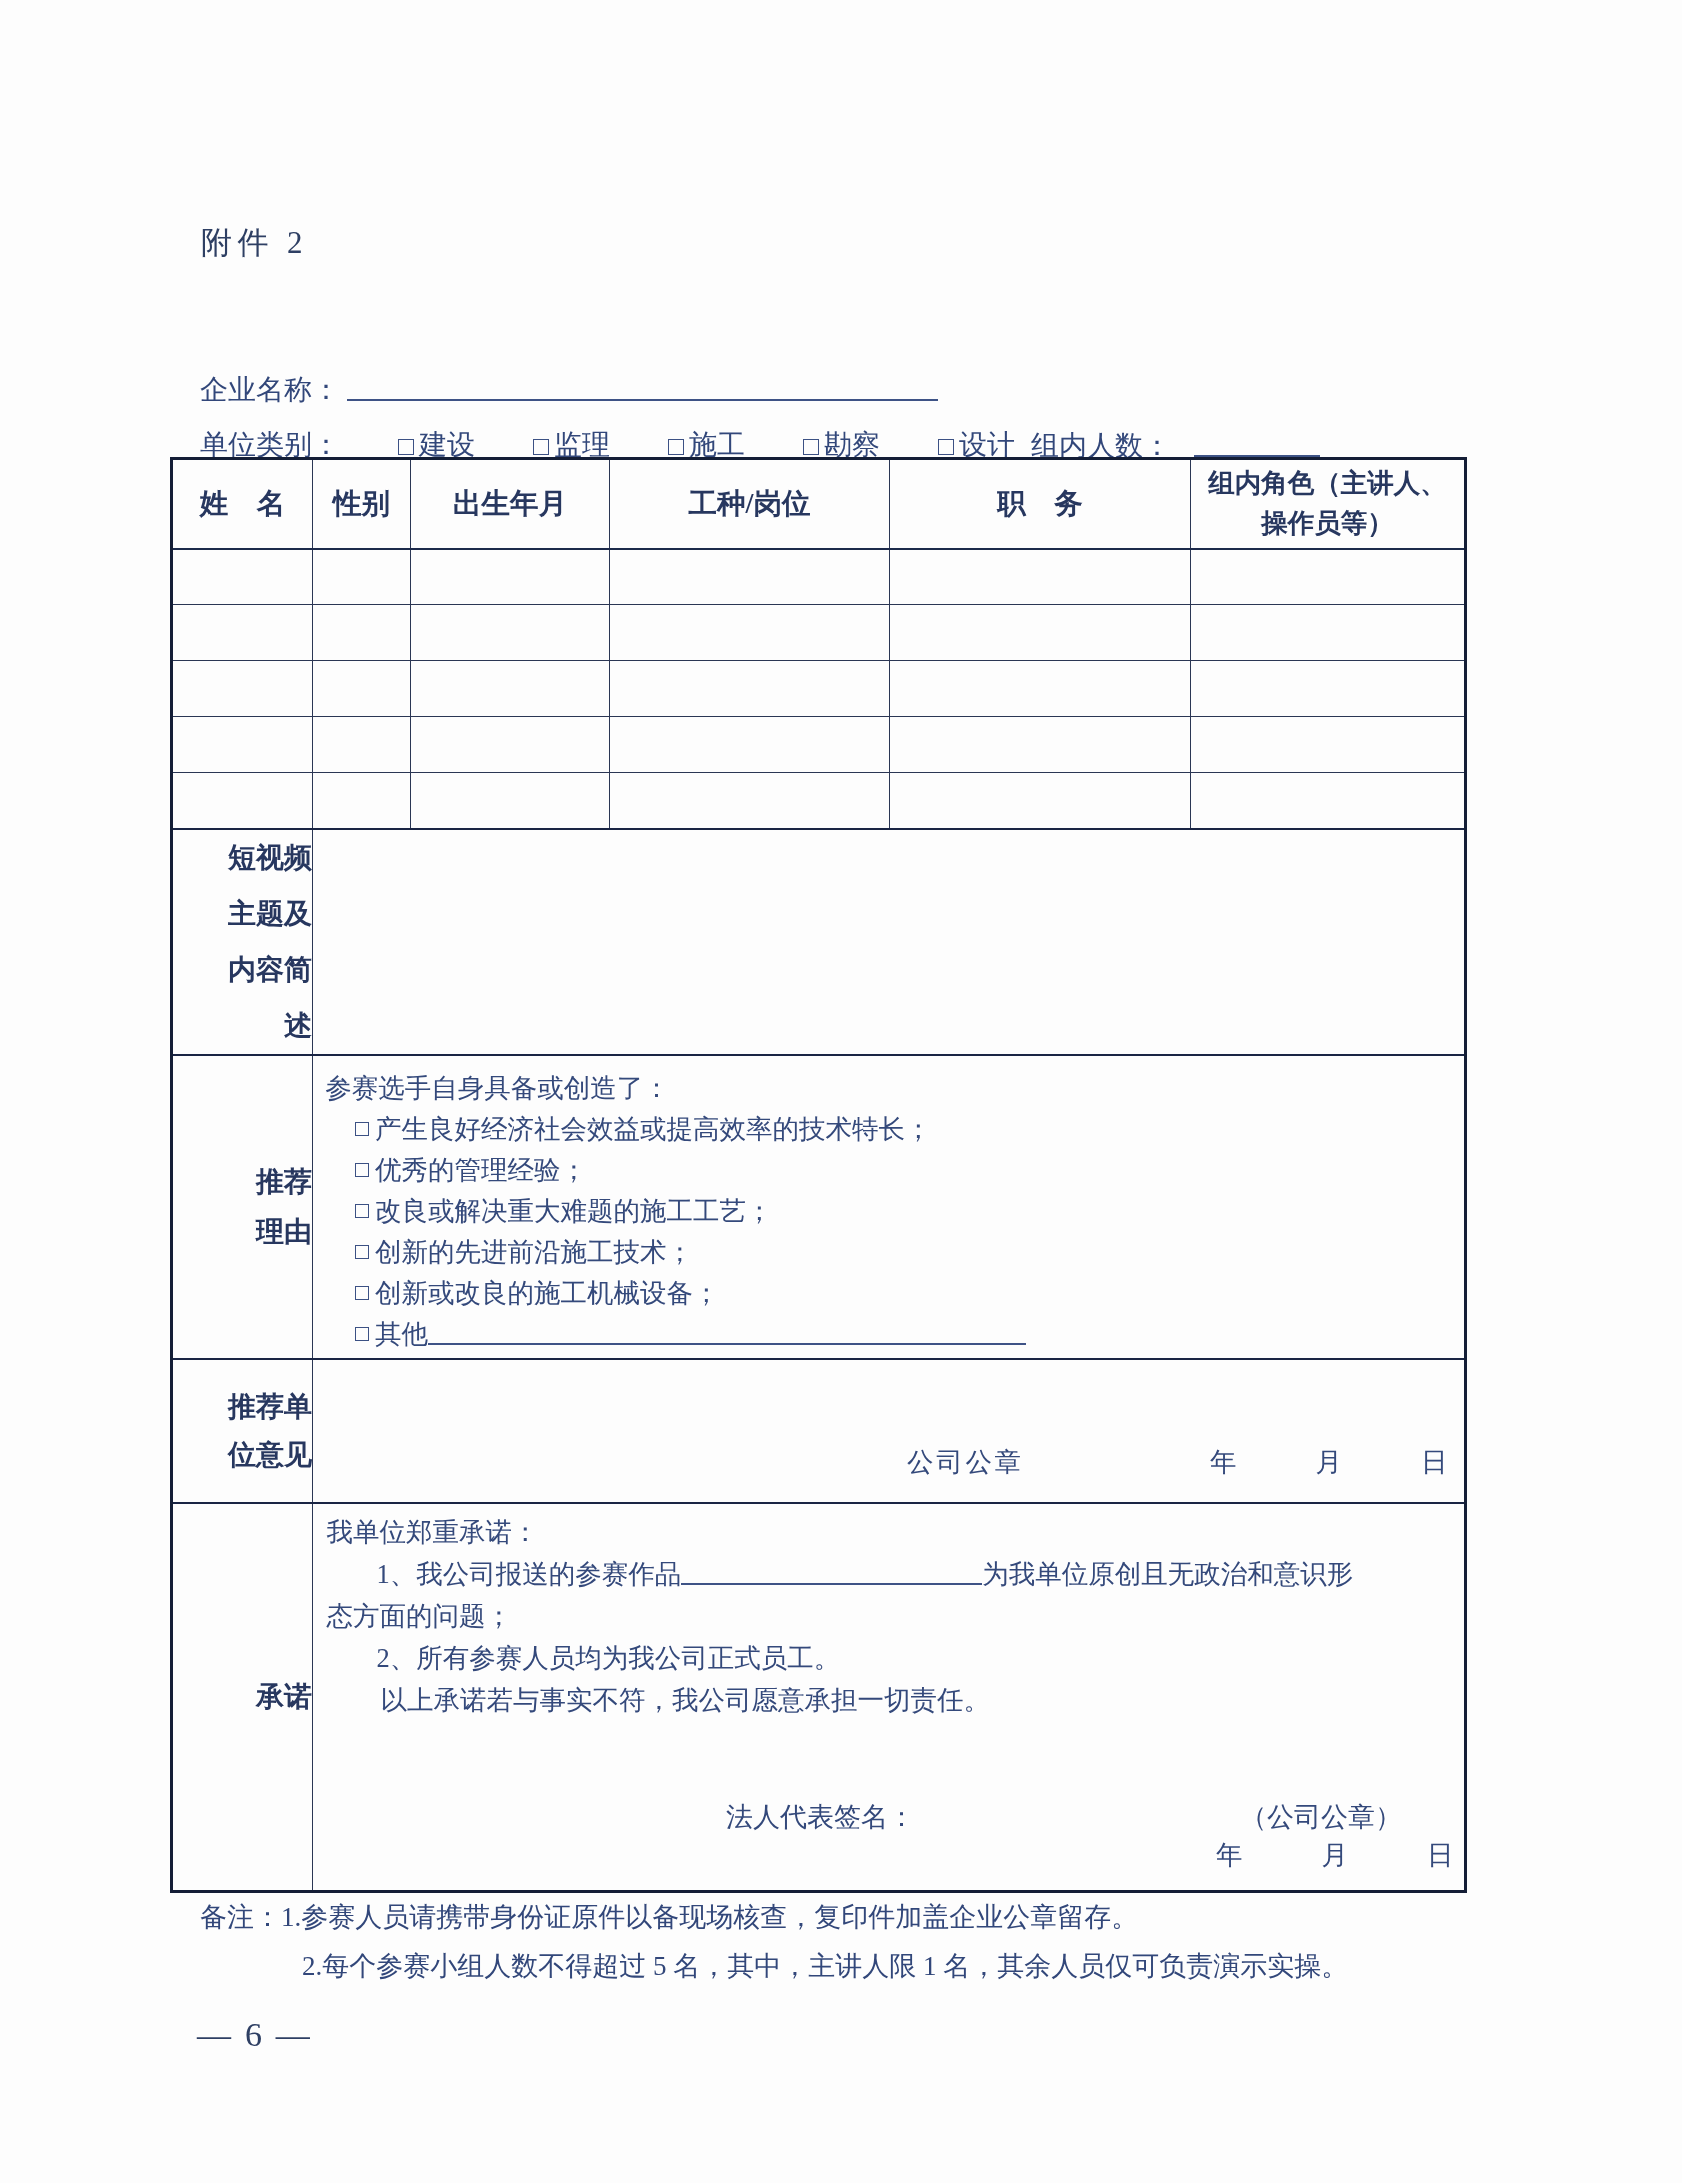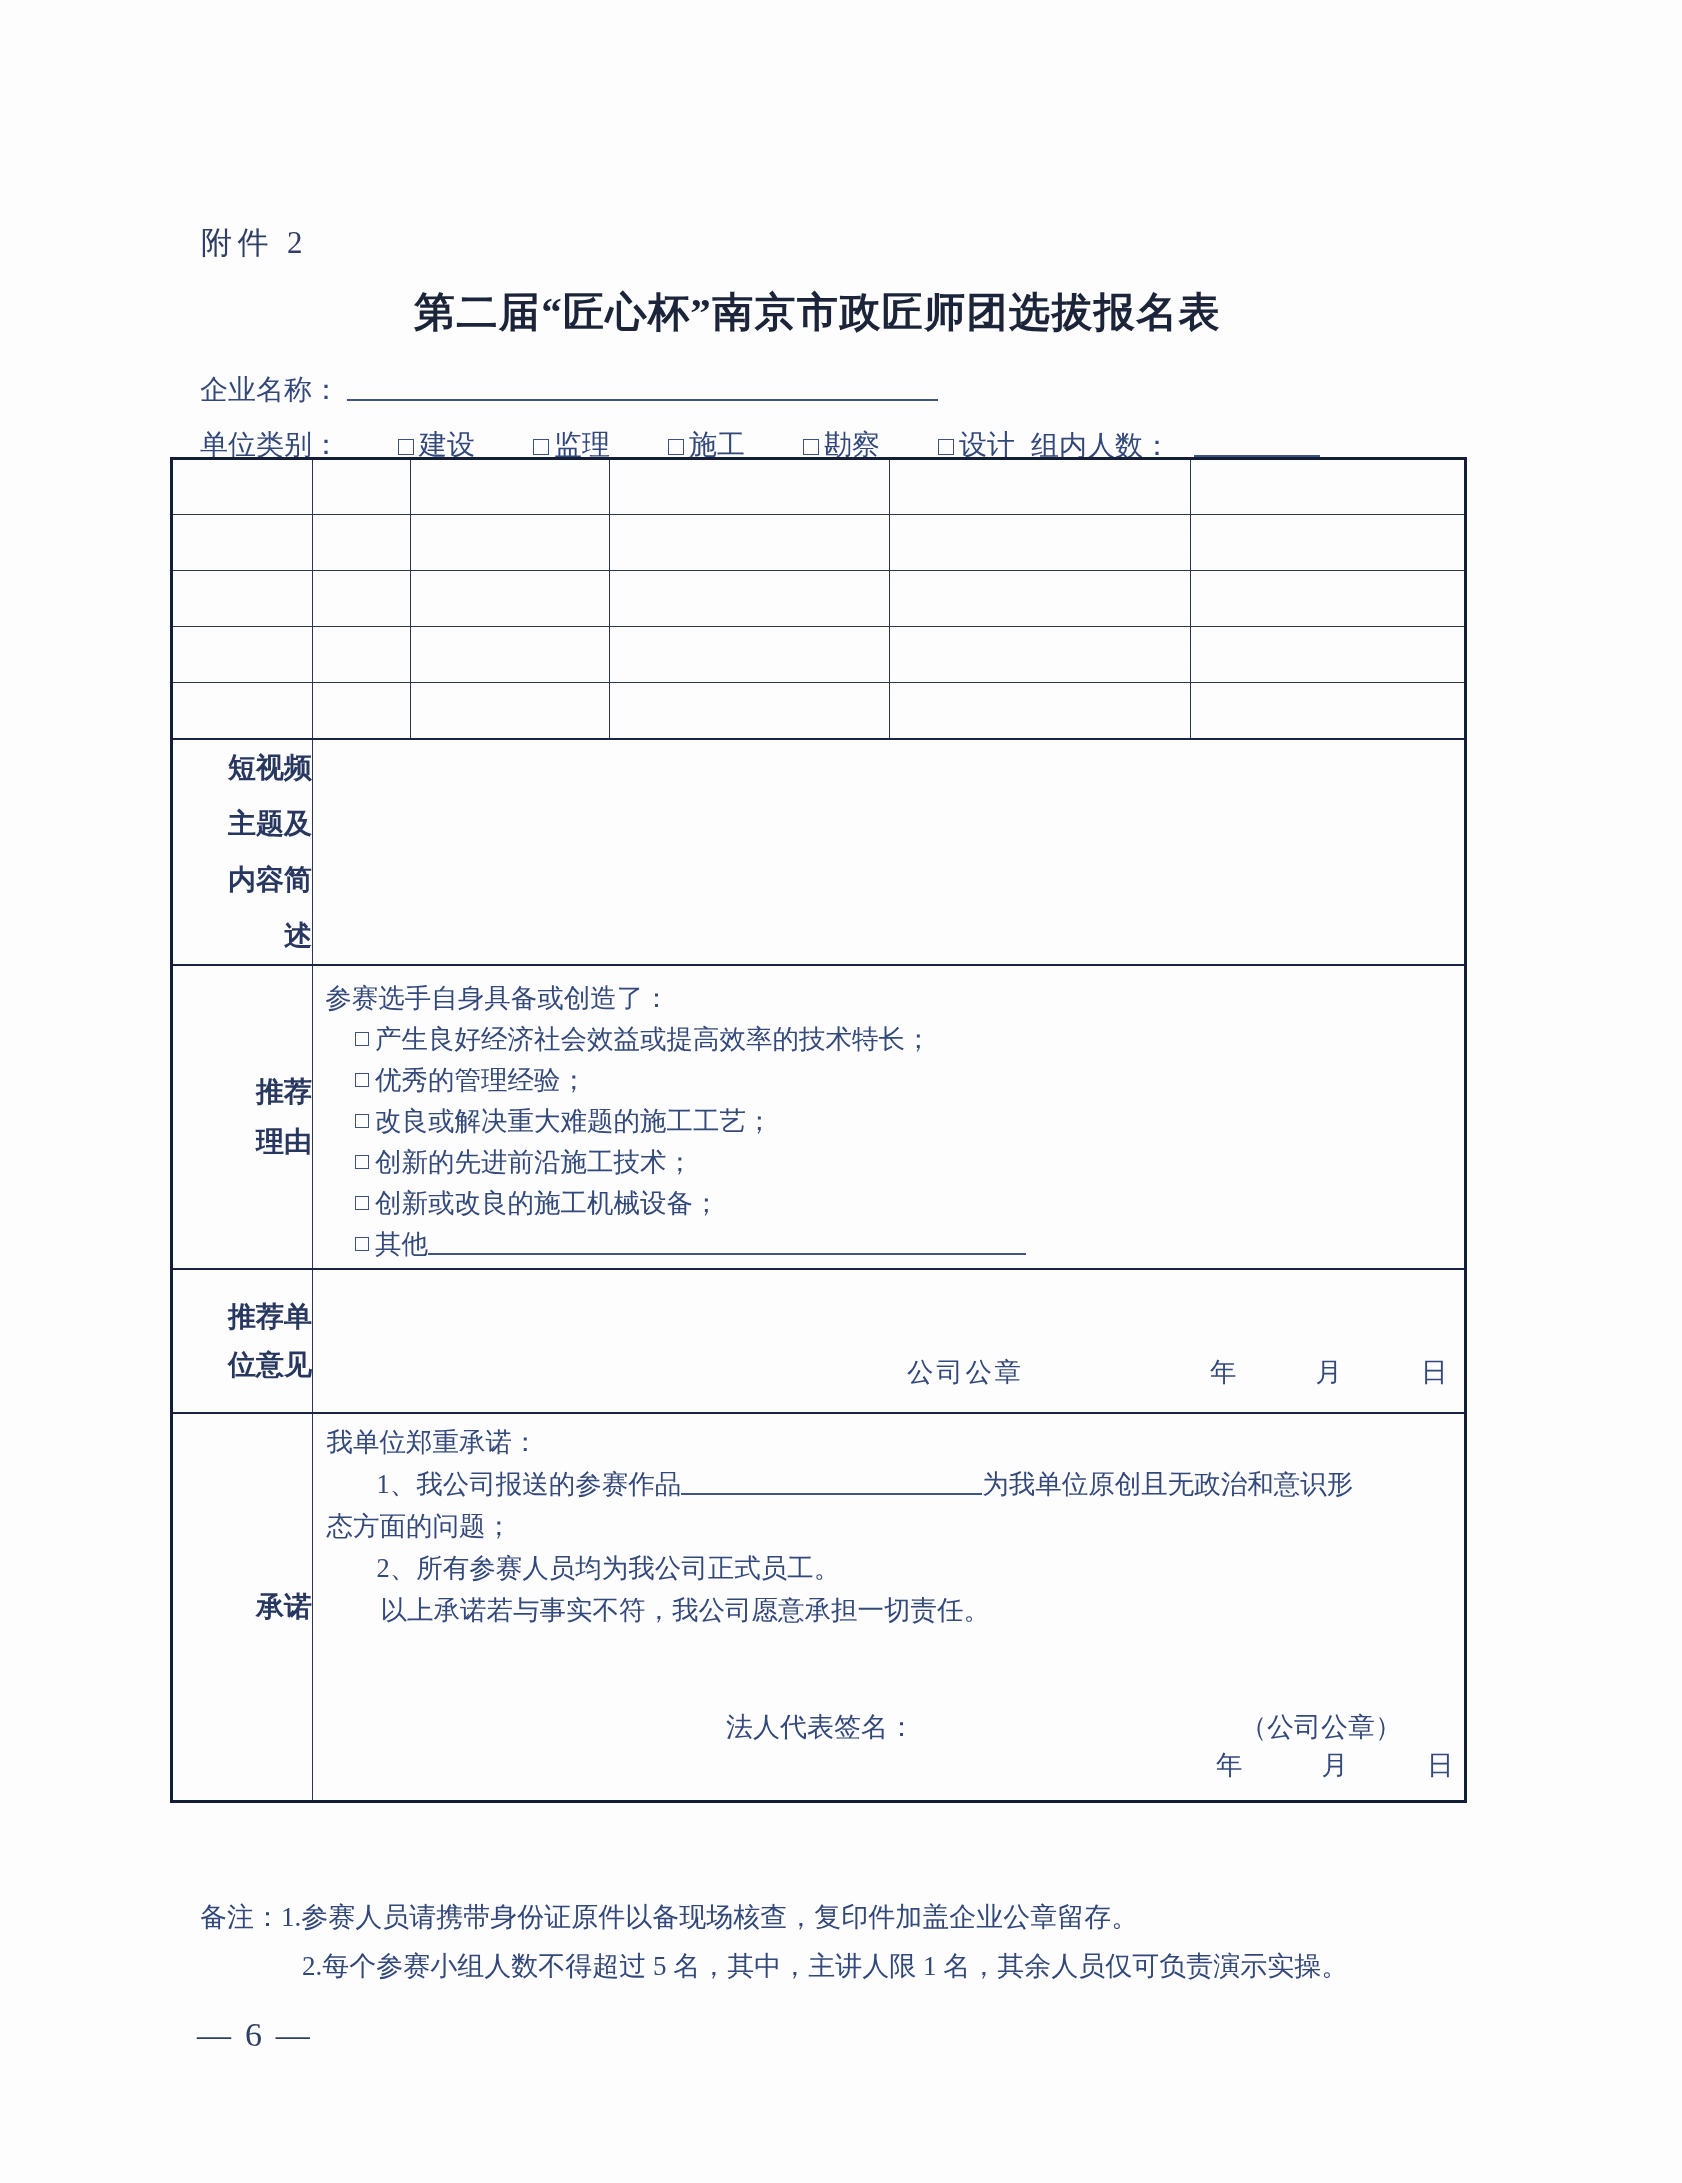--- a/index.html
+++ b/index.html
@@ -75,21 +75,20 @@
   .note-line2 { line-height:31px; margin-top:18px; margin-left:102px; white-space:nowrap; }
   .page-number { position:absolute; left:197px; top:2016px; font-size:34px; color:#2e3f63; letter-spacing:2.7px; }
 </style>
 </head>
 <body>
 
 <div class="page">
 
   <div class="attachment">附件 2</div>
 
-  <div class="title">第二届“匠心杯”南京市政匠师团选拔报名表</div>
 
   <div class="meta meta-company">
     <span class="lbl">企业名称：</span>
     <span class="u u-company"></span>
   </div>
 
   <div class="meta meta-types">
     <span class="lbl">单位类别：</span>
     <span class="opt"><span class="cb"></span><span>建设</span></span>
     <span class="opt"><span class="cb"></span><span>监理</span></span>
@@ -105,20 +104,31 @@
   <table class="form-table">
     <colgroup>
       <col style="width:141px">
         <col style="width:98px">
         <col style="width:199px">
       <col style="width:280px">
         <col style="width:301px">
         <col style="width:275px">
     </colgroup>
     <tbody>
+      <tr class="head">
+        <td>姓　名</td>
+        <td>性别</td>
+        <td>出生年月</td>
+        <td>工种/岗位</td>
+        <td>职　务</td>
+        <td class="two-line">
+          <div>组内角色（主讲人、</div>
+          <div>操作员等）</div>
+        </td>
+      </tr>
 
       <tr class="blank">
         <td></td>
           <td></td>
           <td></td>
           <td></td>
           <td></td>
           <td></td>
       </tr>
       <tr class="blank">

